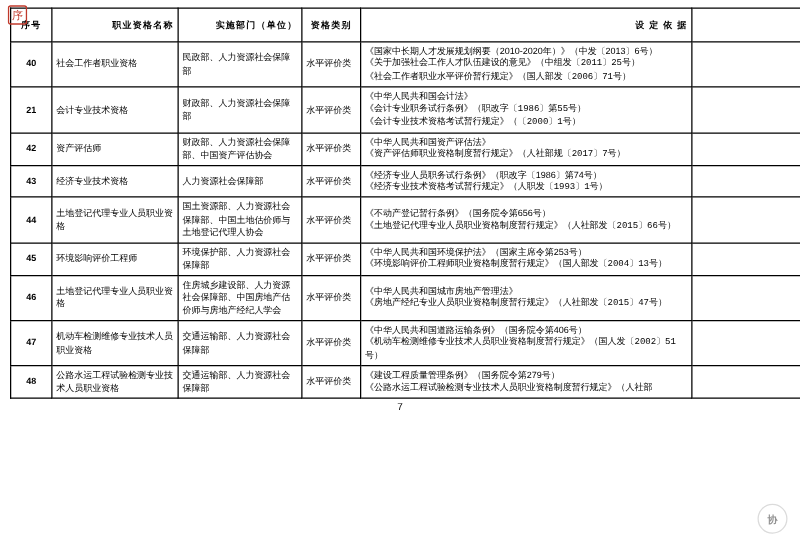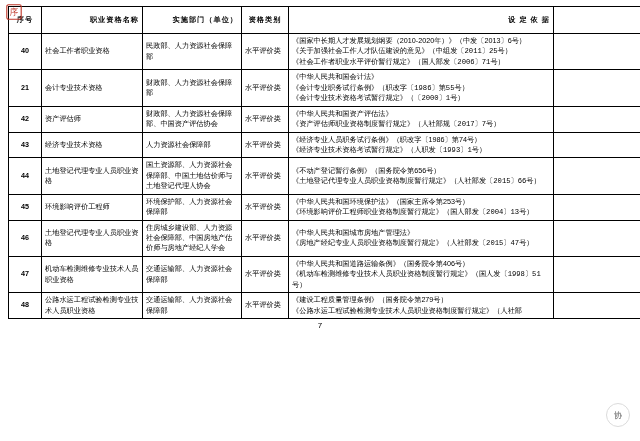--- a/index.html
+++ b/index.html
@@ -166,21 +166,21 @@
         <td class="c-remark"></td>
       </tr>
 
       <tr>
         <td class="c-num num">47</td>
         <td class="c-name">机动车检测维修专业技术人员职业资格</td>
         <td class="c-dept">交通运输部、人力资源社会保障部</td>
         <td class="c-type ctr">水平评价类</td>
         <td class="c-basis basis">
           <p>《中华人民共和国道路运输条例》（国务院令第406号）</p>
-          <p>《机动车检测维修专业技术人员职业资格制度暂行规定》（国人发〔1998〕51号）</p>
+          <p>《机动车检测维修专业技术人员职业资格制度暂行规定》（国人发〔2002〕51号）</p>
         </td>
         <td class="c-remark"></td>
       </tr>
 
       <tr>
         <td class="c-num num">48</td>
         <td class="c-name">公路水运工程试验检测专业技术人员职业资格</td>
         <td class="c-dept">交通运输部、人力资源社会保障部</td>
         <td class="c-type ctr">水平评价类</td>
         <td class="c-basis basis">

